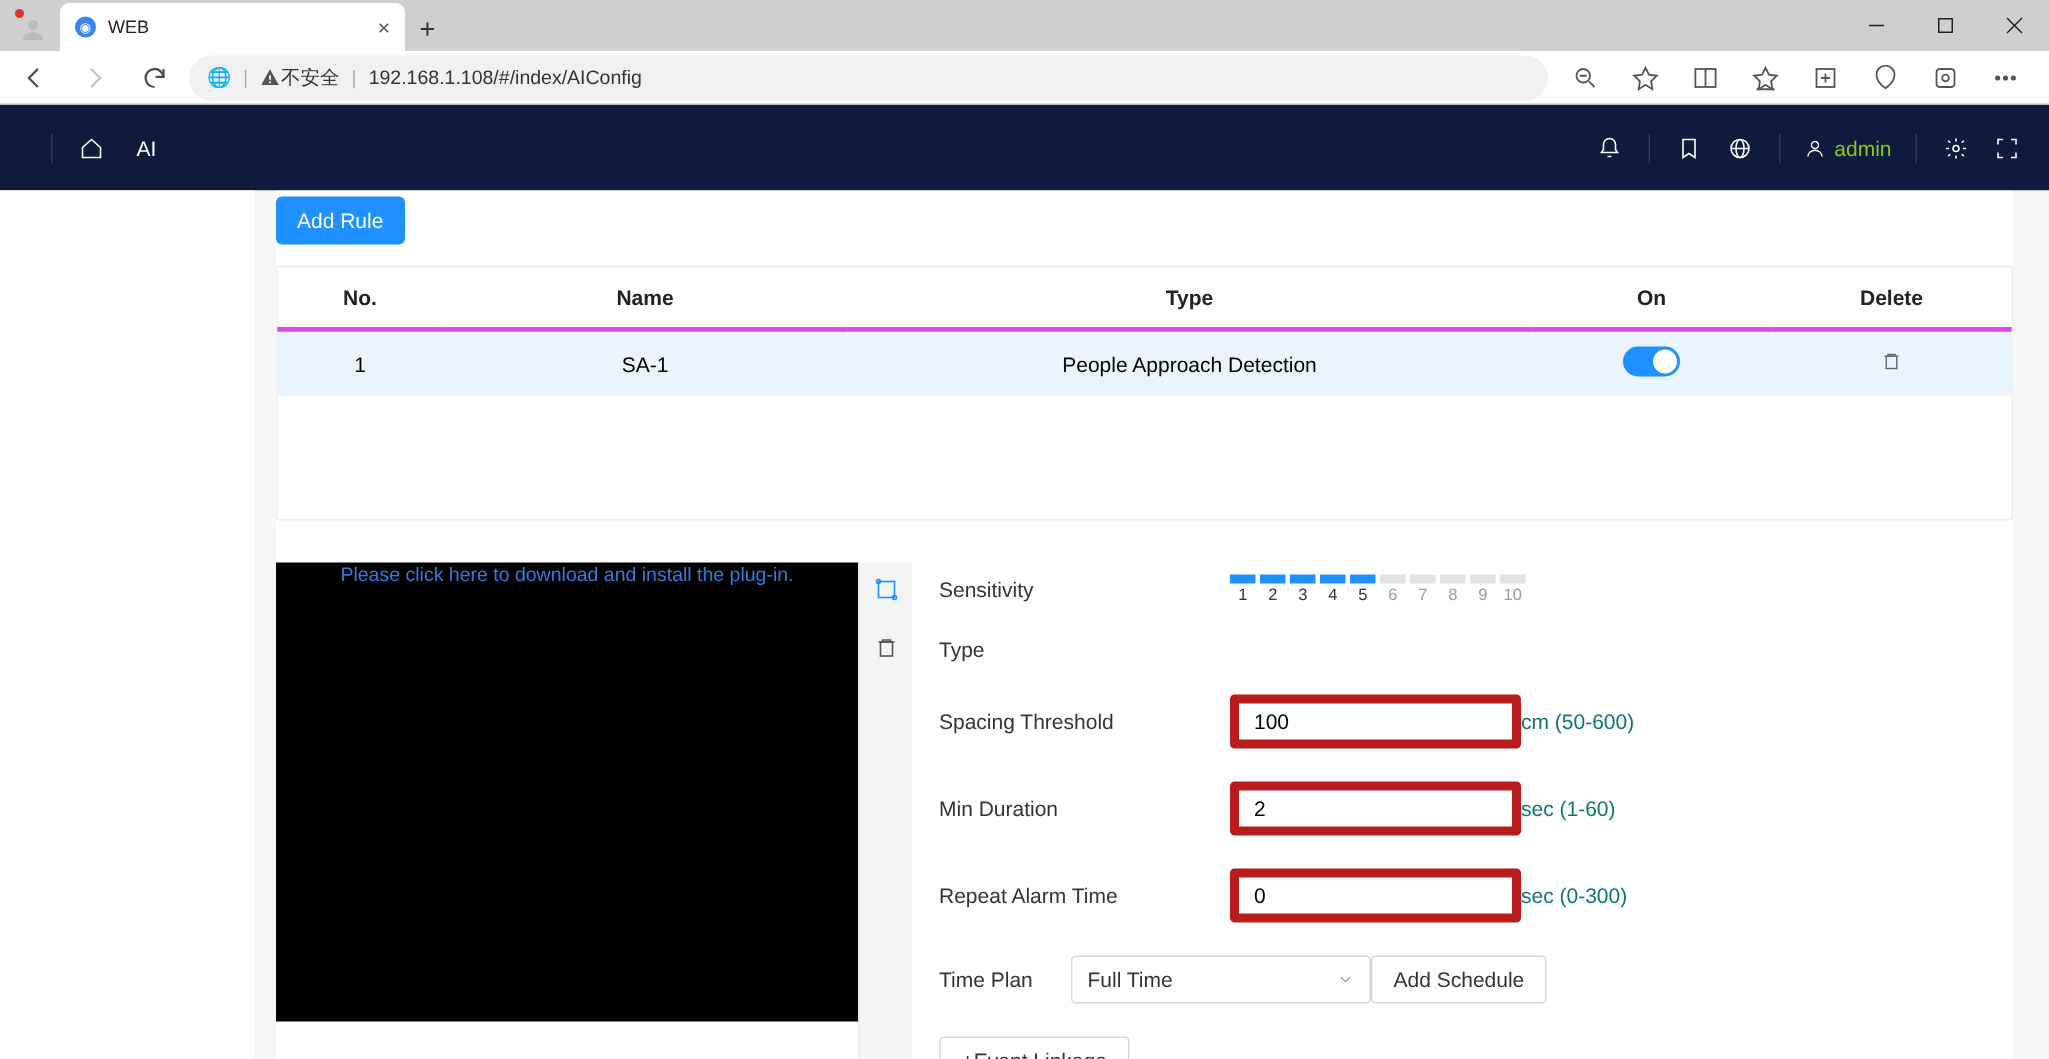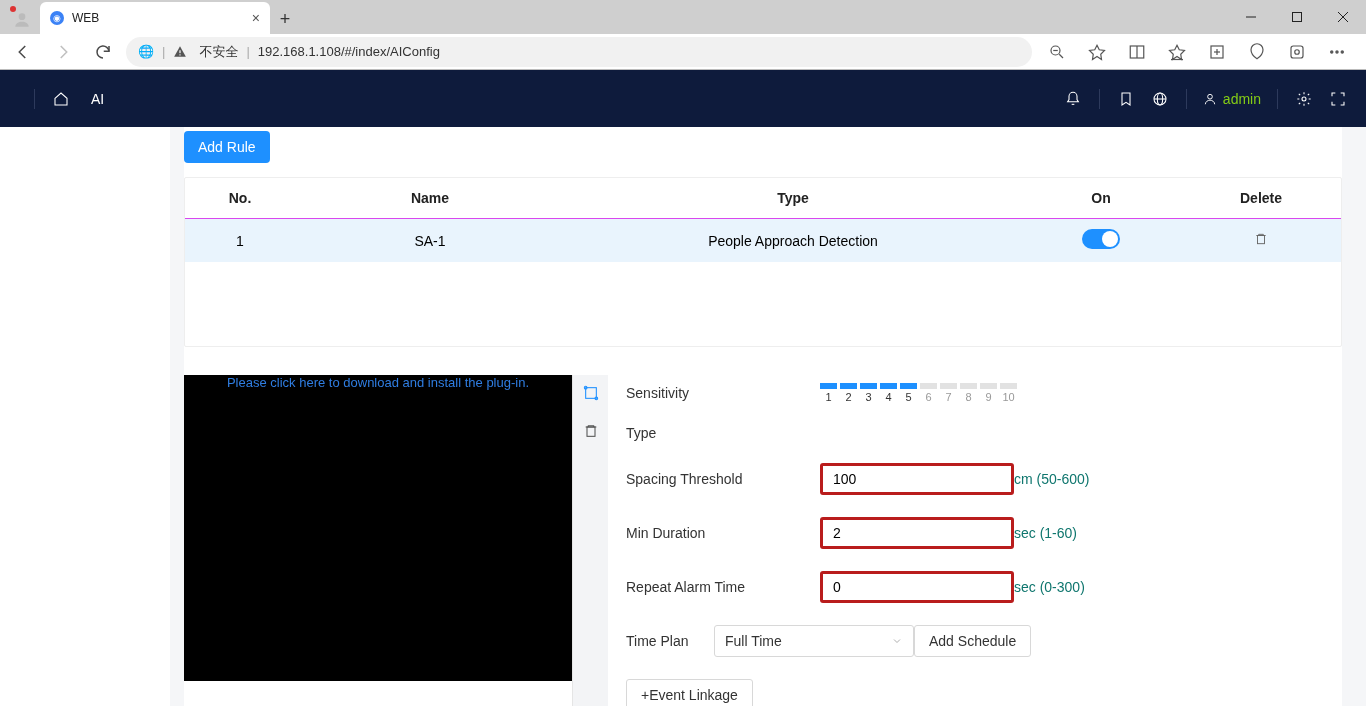--- a/index.html
+++ b/index.html
@@ -17,21 +17,21 @@
 .new-tab { width:30px; height:30px; display:flex; align-items:center; justify-content:center; color:#333; font-size:18px; cursor:pointer;}
 .wnd-ctrls { margin-left:auto; display:flex; }
 .wnd-btn { width:46px; height:34px; display:flex; align-items:center; justify-content:center; color:#222; font-size:12px;}
 .wnd-btn svg { width:12px; height:12px; }
 
 .addr-bar { background:#fff; height:36px; display:flex; align-items:center; padding:0 6px; gap:6px; border-bottom:1px solid #bbb;}
 .nav-btn { width:34px; height:30px; display:flex; align-items:center; justify-content:center; color:#4a4a4a; cursor:pointer;}
 .nav-btn svg { width:18px; height:18px; stroke:#4a4a4a; fill:none; stroke-width:2;}
 .url-box { flex:1; height:30px; background:#f1f1f1; border-radius:15px; display:flex; align-items:center; padding:0 12px; gap:8px; font-size:13px; color:#333;}
 .url-box .ie-icon { width:16px; height:16px; }
-.warn { display:flex; align-items:center; gap:12px; color:#333; font-size:13px;}
+.warn { display:flex; align-items:center; gap:0; color:#333; font-size:13px;}
 .url-sep { color:#aaa; }
 .toolbar-right { display:flex; align-items:center; gap:2px; padding-right:4px;}
 .tb-icon { width:38px; height:30px; display:flex; align-items:center; justify-content:center; color:#555; cursor:pointer;}
 .tb-icon svg { width:18px; height:18px; stroke:#555; fill:none; stroke-width:1.6;}
 
 
 .app-shell { position:relative; }
 .app-header { height:57px; background:#0e1b3c; display:flex; align-items:center; padding:0 18px; color:#fff;}
 .logo { height:32px; display:flex; align-items:center; }
 .logo svg { height:32px; }
@@ -48,21 +48,21 @@
 .sidebar { width:170px; background:#fff; }
 .content { flex:1; padding:0 0 0 14px; overflow:hidden; }
 .panel { background:#fff; margin-right:24px; }
 
 .add-rule-btn { background:#1e90ff; color:#fff; border:none; border-radius:4px; padding:8px 14px; font-size:14px; margin:4px 0 14px 0; cursor:pointer;}
 
 .top-btn-wrap { padding:0 0 0 0;text-decoration:underline;}
 
 
 .rule-table { width:100%; border-collapse:collapse; font-size:14px; }
-.rule-table th { text-align:center; font-weight:600; padding:12px 8px; border-bottom:1px solid #d946ef; color:#222;}
+.rule-table th { text-align:center; font-weight:600; padding:12px 8px; border-bottom:3px solid #d946ef; color:#222;}
 .rule-table td { text-align:center; padding:10px 8px; }
 .rule-table tbody tr { background:#e9f4fd; }
 .table-container { border:1px solid #eee; border-radius:2px; min-height:170px; background:#fff; }
 
 
 .toggle { width:38px; height:20px; background:#1e90ff; border-radius:10px; position:relative; display:inline-block; cursor:pointer;}
 .toggle::after { content:""; width:16px; height:16px; background:#fff; border-radius:50%; position:absolute; right:2px; top:2px;}
 
 .trash-icon svg { width:14px; height:14px; stroke:#666; fill:none; stroke-width:1.6;}
 
@@ -70,21 +70,21 @@
 .lower { display:flex; gap:0; margin-top:28px; }
 .video-box { width:388px; height:306px; background:#000; display:flex; align-items:flex-start; justify-content:center; color:#2f7de1; font-size:13px; text-align:center; padding:0 18px;}
 .side-tools { width:36px; background:#f3f4f6; border-left:1px solid #e5e5e5; display:flex; flex-direction:column; align-items:center; padding-top:10px; gap:18px;}
 .side-tools .tool { cursor:pointer; color:#555;}
 .side-tools .tool.active { color:#1e90ff;}
 .side-tools svg { width:16px; height:16px; stroke:currentColor; fill:none; stroke-width:1.6;}
 
 .form-area { flex:1; padding:8px 0 0 18px; font-size:14px; color:#333;}
 .form-row { display:flex; align-items:center; margin-bottom:22px; }
 .form-row .lbl { width:194px; }
-.form-row input[type=text] { width:194px; height:32px; border:3px solid #b91c1c; border-radius:3px; padding:12px 10px; font-size:14px;}
+.form-row input[type=text] { width:194px; height:32px; border:6px solid #b91c1c; border-radius:3px; padding:12px 10px; font-size:14px;}
 .form-row .unit { color:#0f766e;}
 .select-box { width:194px; height:32px; border:1px solid #d8d8d8; border-radius:3px; padding:0 10px; display:flex; align-items:center; justify-content:space-between; cursor:pointer; color:#888;}
 .select-box.dark { color:#333; width:200px;}
 .select-box svg { width:12px; height:12px; stroke:#999; fill:none; stroke-width:1.6;}
 
 
 .sens-wrap { display:flex; flex-direction:column; gap:2px;}
 .sens-ticks { display:flex; gap:3px;}
 .tick { width:17px; height:6px; background:#e2e2e2;}
 .tick.filled { background:#1e90ff;}

